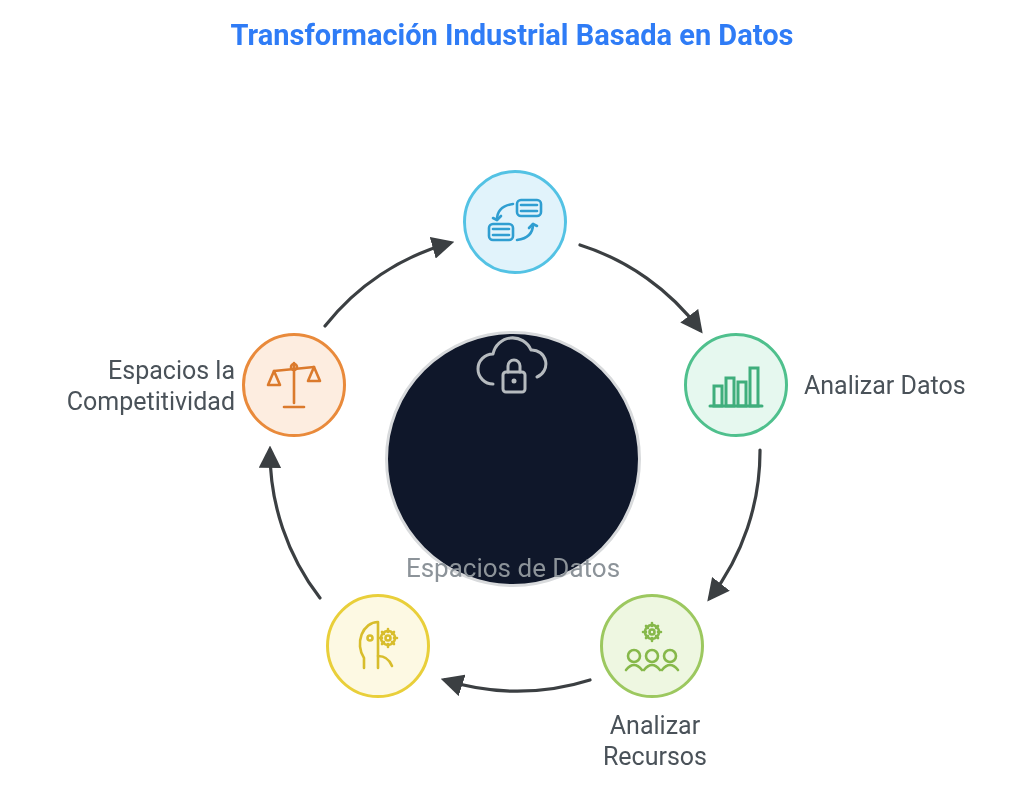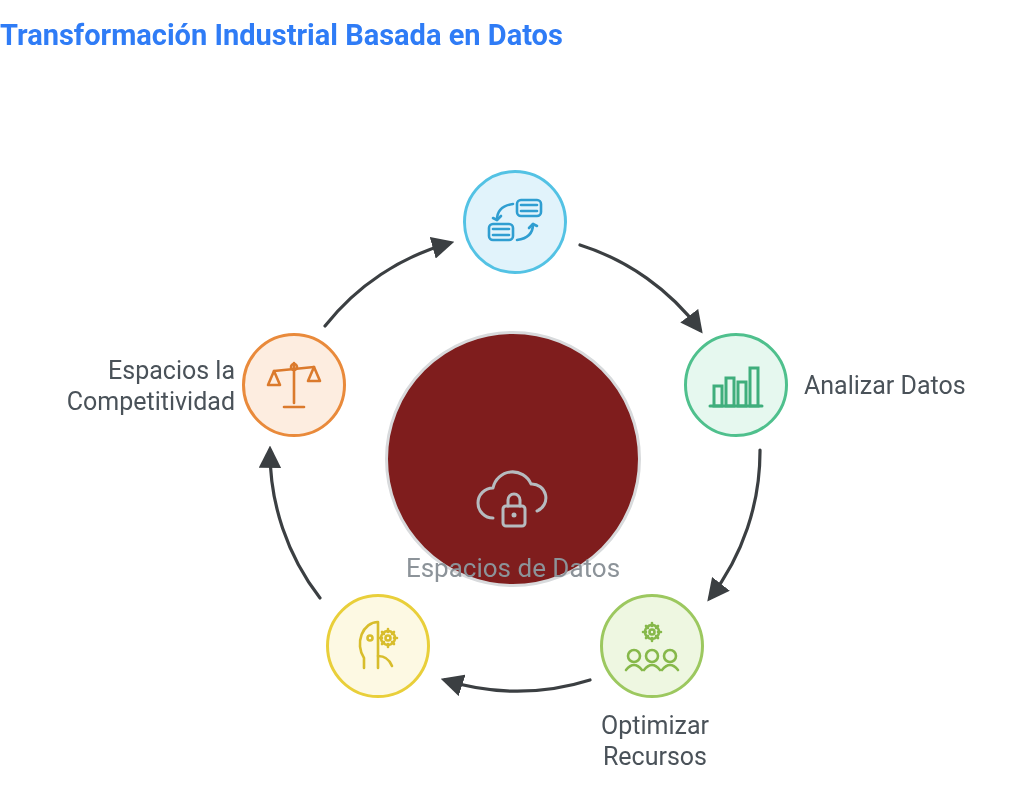--- a/index.html
+++ b/index.html
@@ -15,37 +15,38 @@
   .stage {
     position: relative;
     width: 1024px;
     height: 806px;
   }
   .title {
     position: absolute;
     top: 18px;
     left: 0;
     right: 0;
+    text-align: center;
     font-size: 29px;
     font-weight: 700;
     color: #2f7cf6;
   }
   .center-circle {
     position: absolute;
     width: 256px;
     height: 256px;
     border-radius: 50%;
-    background: #7f1d1d;
+    background: #0f172a;
     border: 3px solid #d8dadc;
     left: 385px;
     top: 331px;
     display: flex;
     flex-direction: column;
     align-items: center;
-    justify-content: flex-end;
+    justify-content: space-between;
     box-sizing: border-box;
   }
   .center-label {
     font-size: 26px;
     color: #8c9399;
     text-align: center;
     line-height: 1.25;
     margin-top: 10px;
   }
   .node {
@@ -140,21 +141,21 @@
           <circle cx="14" cy="38" r="6"></circle>
             <path d="M6 52 q8 -10 16 0"></path>
           <circle cx="32" cy="38" r="6"></circle>
             <path d="M24 52 q8 -10 16 0"></path>
           <circle cx="50" cy="38" r="6"></circle>
             <path d="M42 52 q8 -10 16 0"></path>
         </g>
       </svg>
     </span>
   </div>
-  <div class="label" style="left:570px; top:710px; width:170px;">Optimizar
+  <div class="label" style="left:570px; top:710px; width:170px;">Analizar
 Recursos</div>
 
   <div class="node n-integrate" style="left:326px; top:594px;">
     <span>
       <svg width="60" height="60" viewBox="0 0 60 60">
         <g fill="none" stroke="#d8bd2c" stroke-width="2.6" stroke-linecap="round" stroke-linejoin="round">
           <path d="M30 6 a18 22 0 0 0 -14 36 v10 M30 6 v46"></path>
           <circle cx="22" cy="22" r="2.5"></circle>
           <circle cx="40" cy="22" r="7"></circle>
             <circle cx="40" cy="22" r="2.5"></circle>

